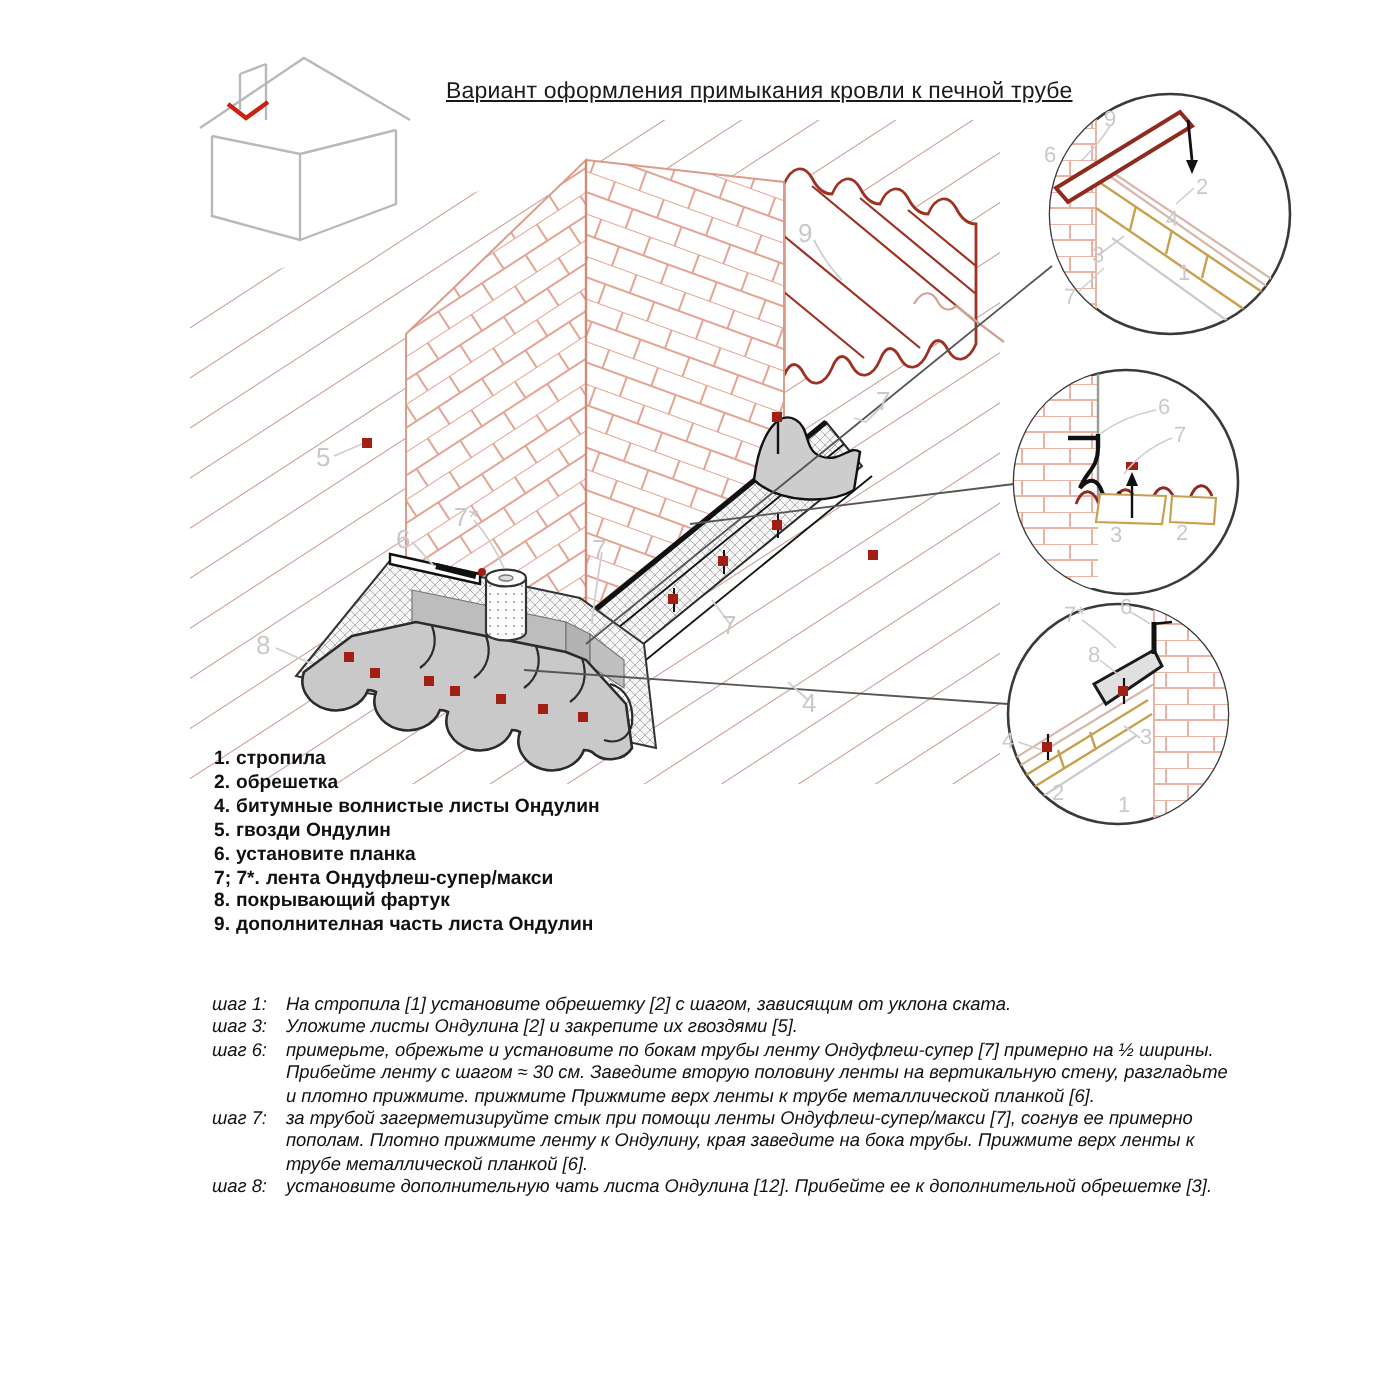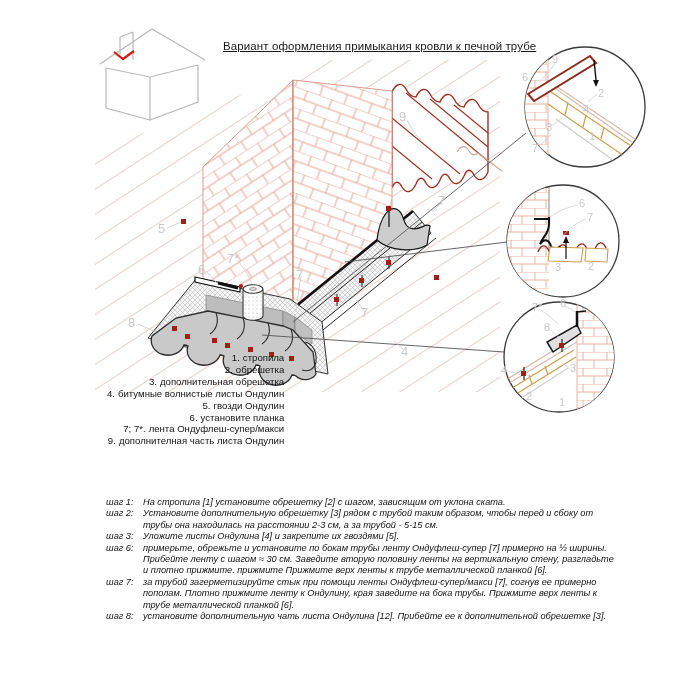--- a/index.html
+++ b/index.html
@@ -2,21 +2,21 @@
 <html><head>
 <meta charset="utf-8">
 <style>
   html,body{margin:0;padding:0;background:#fff;}
   #page{position:relative;width:700px;height:700px;background:#fff;overflow:hidden;
         font-family:"Liberation Sans",sans-serif;color:#111;}
   #title{position:absolute;left:223px;top:40px;font-size:11.5px;color:#1a1a1a;
          text-decoration:underline;letter-spacing:.1px;white-space:nowrap;text-align:right;}
   #main-svg{position:absolute;left:0;top:0;}
   #house-svg{position:absolute;left:90px;top:20px;}
-  #legend{position:absolute;left:107px;top:352px;font-size:9.6px;font-weight:normal;line-height:11.9px;text-align:right;}
+  #legend{position:absolute;left:107px;top:374px;font-size:9.6px;font-weight:bold;line-height:11.9px;}
   .lg-row{white-space:nowrap;}
   .lg-num{margin-right:3px;}
   #steps{position:absolute;left:106px;top:497px;width:512px;font-size:9.2px;
          font-style:italic;line-height:11.4px;}
   .st-row{display:flex;justify-content:center;}
   .st-label{width:37px;flex:0 0 37px;}
   .st-text{flex:1;}
   svg text.ghost{fill:#c9c9c9;font-family:"Liberation Sans",sans-serif;}
   svg text.g13{font-size:13px;} svg text.g11{font-size:11px;}
 </style>
@@ -306,40 +306,36 @@
     <path d="M30,17 L30,35 M43,12 L43,40 M30,17 L43,12"></path>
   </g>
   <path d="M24,32 L33,39 L44,31" stroke="#cc2211" stroke-width="2.2" fill="none"></path>
 </svg>
 
 <div id="title">Вариант оформления примыкания кровли к печной трубе</div>
 
 <div id="legend">
   <div class="lg-row"><span class="lg-num">1.</span><span>стропила</span></div>
   <div class="lg-row"><span class="lg-num">2.</span><span>обрешетка</span></div>
-  <div class="lg-row"><span class="lg-num">3.</span><span>дополнительная обрешетка</span></div>
   <div class="lg-row"><span class="lg-num">4.</span><span>битумные волнистые листы Ондулин</span></div>
   <div class="lg-row"><span class="lg-num">5.</span><span>гвозди Ондулин</span></div>
   <div class="lg-row"><span class="lg-num">6.</span><span>установите планка</span></div>
   <div class="lg-row"><span class="lg-num">7; 7*.</span><span>лента Ондуфлеш-супер/макси</span></div>
+  <div class="lg-row"><span class="lg-num">8.</span><span>покрывающий фартук</span></div>
   <div class="lg-row"><span class="lg-num">9.</span><span>дополнителная часть листа Ондулин</span></div>
 </div>
 
 <div id="steps">
   <div class="st-row">
         <span class="st-label">шаг 1:</span>
         <span class="st-text">На стропила [1] установите обрешетку [2] с шагом, зависящим от уклона ската.</span>
       </div>
   <div class="st-row">
-        <span class="st-label">шаг 2:</span>
-        <span class="st-text">Установите дополнительную обрешетку [3] рядом с трубой таким образом, чтобы перед и сбоку от трубы она находилась на расстоянии 2-3 см, а за трубой - 5-15 см.</span>
-      </div>
-  <div class="st-row">
         <span class="st-label">шаг 3:</span>
-        <span class="st-text">Уложите листы Ондулина [4] и закрепите их гвоздями [5].</span>
+        <span class="st-text">Уложите листы Ондулина [2] и закрепите их гвоздями [5].</span>
       </div>
   <div class="st-row">
         <span class="st-label">шаг 6:</span>
         <span class="st-text">примерьте, обрежьте и установите по бокам трубы ленту Ондуфлеш-супер [7] примерно на ½ ширины. Прибейте ленту с шагом ≈ 30 см. Заведите вторую половину ленты на вертикальную стену, разгладьте и плотно прижмите. прижмите  Прижмите верх ленты к трубе металлической планкой [6].</span>
       </div>
   <div class="st-row">
         <span class="st-label">шаг 7:</span>
         <span class="st-text">за трубой загерметизируйте стык при помощи ленты Ондуфлеш-супер/макси [7], согнув ее примерно пополам. Плотно прижмите ленту к Ондулину, края заведите на бока трубы. Прижмите верх ленты к трубе металлической планкой [6].</span>
       </div>
   <div class="st-row">

